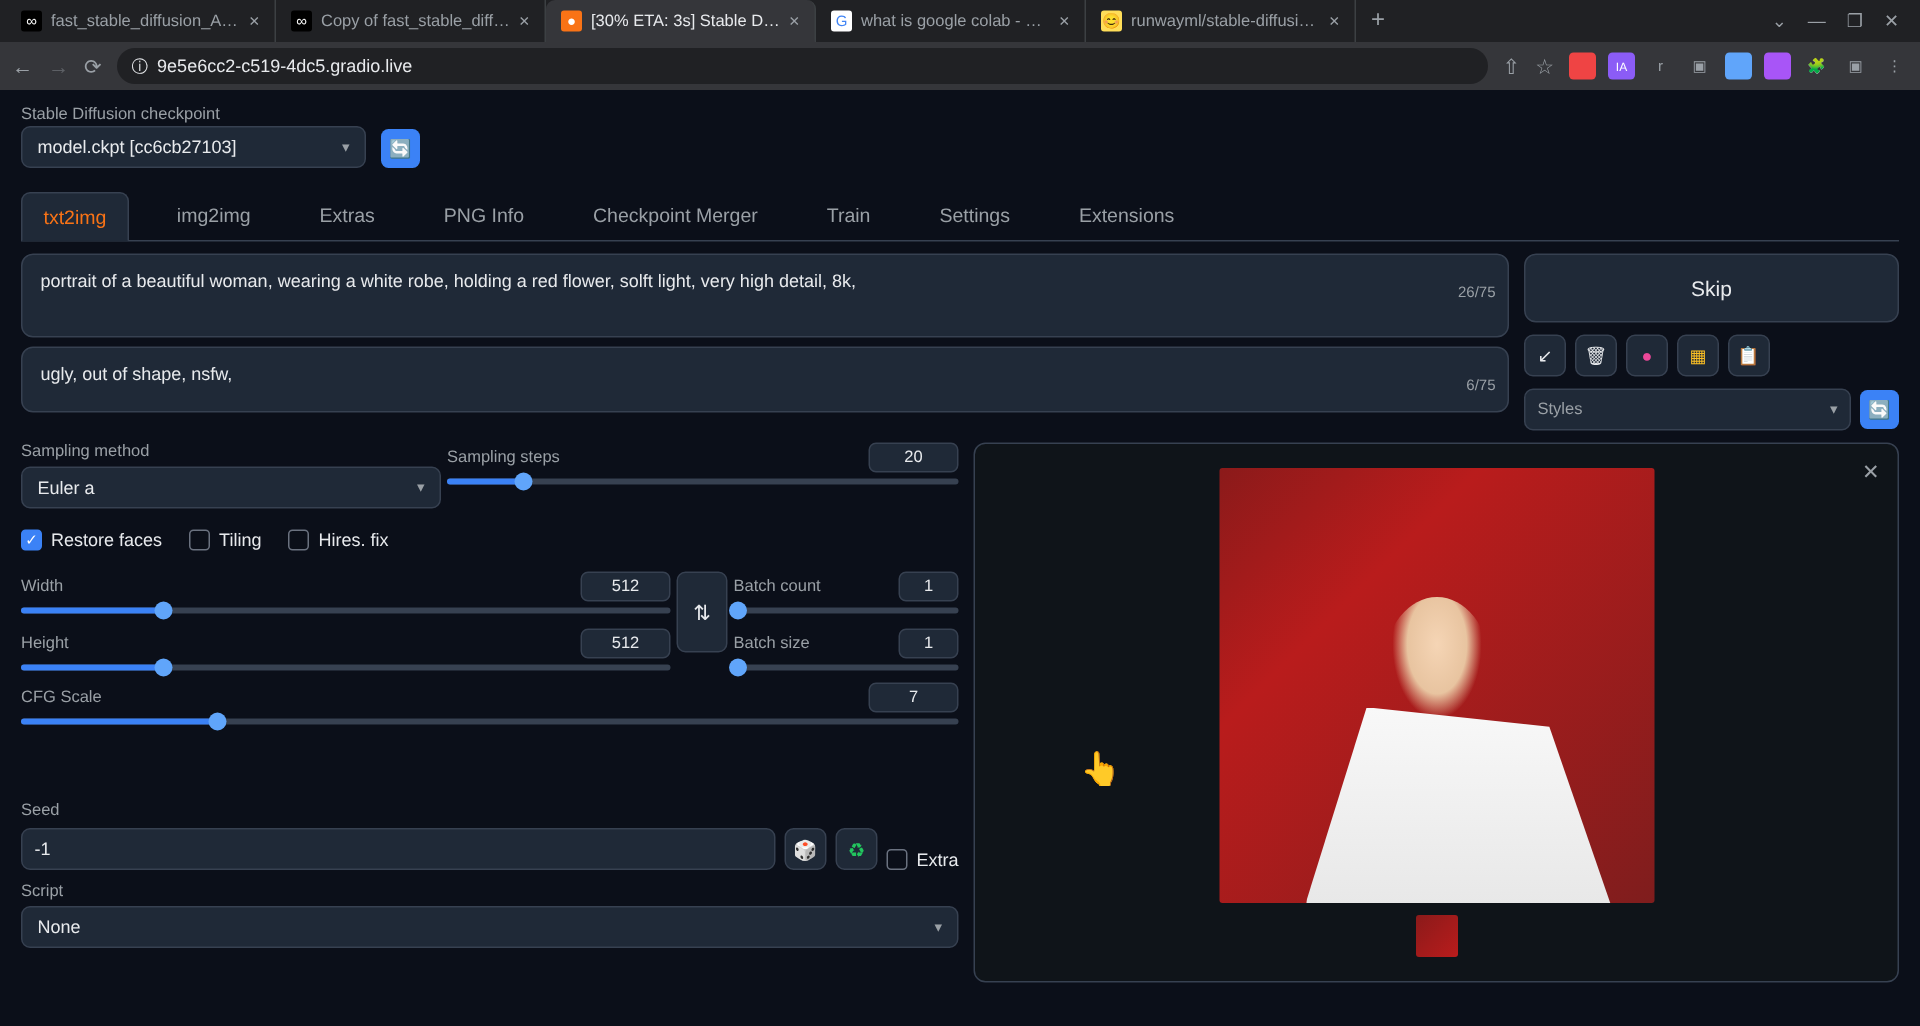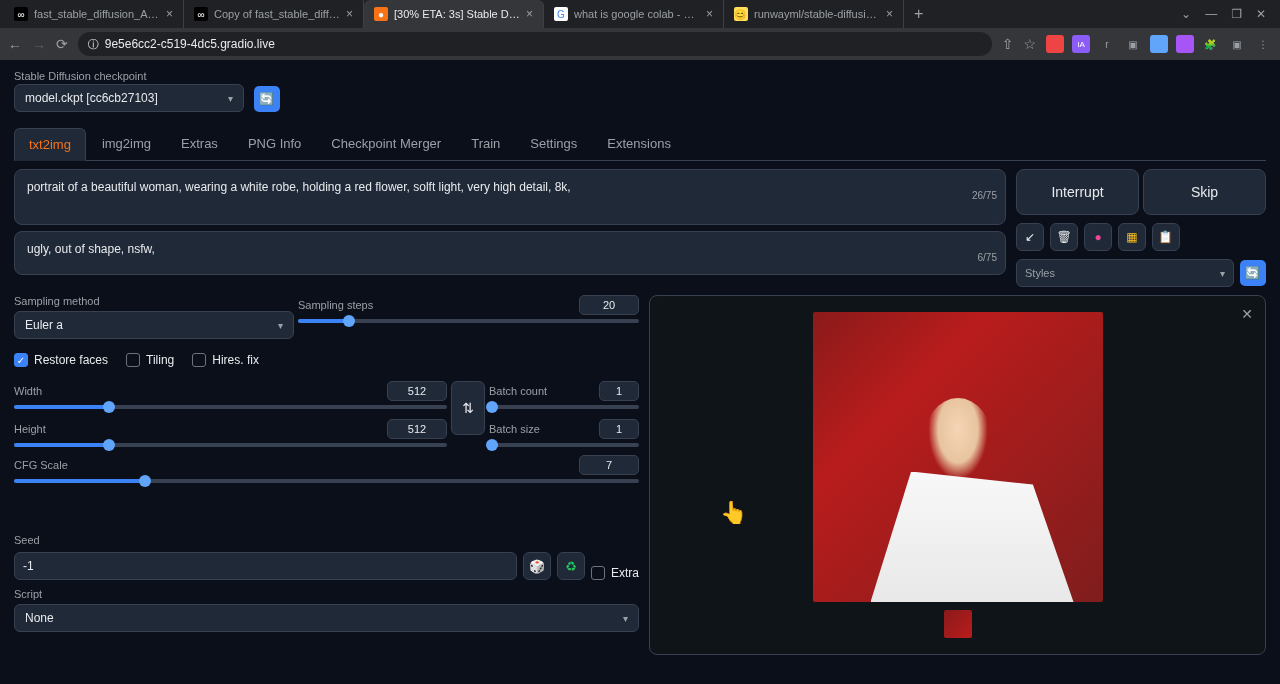--- a/index.html
+++ b/index.html
@@ -25,21 +25,21 @@
 
 
 .app { padding: 10px 14px; background: #0b0f19; height: calc(684px - 60px); overflow: hidden; }
 .checkpoint-row { display: flex; align-items: flex-end; gap: 10px; margin-bottom: 16px; }
 .field-group { display: flex; flex-direction: column; gap: 2px; }
 .field-label { font-size: 11px; color: #9aa0a6; }
 .select { background: #1f2937; border: 1px solid #374151; border-radius: 6px; padding: 6px 10px; font-size: 12px; color: #e8eaed; display: flex; align-items: center; justify-content: space-between; min-width: 230px; cursor: pointer; }
 .chevron { font-size: 10px; color: #9aa0a6; }
 .icon-btn-sm { width: 26px; height: 26px; background: #3b82f6; border-radius: 5px; display: flex; align-items: center; justify-content: center; cursor: pointer; font-size: 12px; color: #fff; }
 
-.tabs { display: flex; gap: 2px; margin-top: 6px; border-bottom: 1px solid #374151; }
+.tabs { display: flex; gap: 18px; margin-top: 6px; border-bottom: 1px solid #374151; }
 .app-tab { padding: 8px 14px; font-size: 13px; color: #9aa0a6; cursor: pointer; border-radius: 6px 6px 0 0; }
 .app-tab.active { background: #1f2937; color: #f97316; border: 1px solid #374151; border-bottom: 1px solid #1f2937; margin-bottom: -1px; }
 
 .content-area { display: flex; gap: 10px; margin-top: 8px; }
 .left-col { flex: 1; display: flex; flex-direction: column; gap: 6px; }
 .right-col { width: 250px; display: flex; flex-direction: column; gap: 8px; }
 
 .prompt-box { position: relative; background: #1f2937; border: 1px solid #374151; border-radius: 8px; padding: 10px 12px; font-size: 12px; color: #e8eaed; min-height: 56px; }
 .token-count { position: absolute; top: 20px; right: 8px; font-size: 10px; color: #9aa0a6; }
 
@@ -184,21 +184,20 @@
         <span class="token-count">26/75</span>
         <span>portrait of a beautiful woman, wearing a white robe, holding a red flower, solft light, very high detail, 8k,</span>
       </div>
       <div class="prompt-box" style="min-height:44px">
         <span class="token-count">6/75</span>
         <span>ugly, out of shape, nsfw,</span>
       </div>
     </div>
     <div class="right-col">
       <div class="btn-row">
-        <div class="big-btn">Interrupt</div>
         <div class="big-btn">Skip</div>
       </div>
       <div class="tool-row">
         <div class="tool-btn">↙</div>
         <div class="tool-btn">🗑</div>
         <div class="tool-btn" style="color:#ec4899">●</div>
         <div class="tool-btn" style="color:#fbbf24">▦</div>
         <div class="tool-btn">📋</div>
       </div>
       <div class="styles-row">

